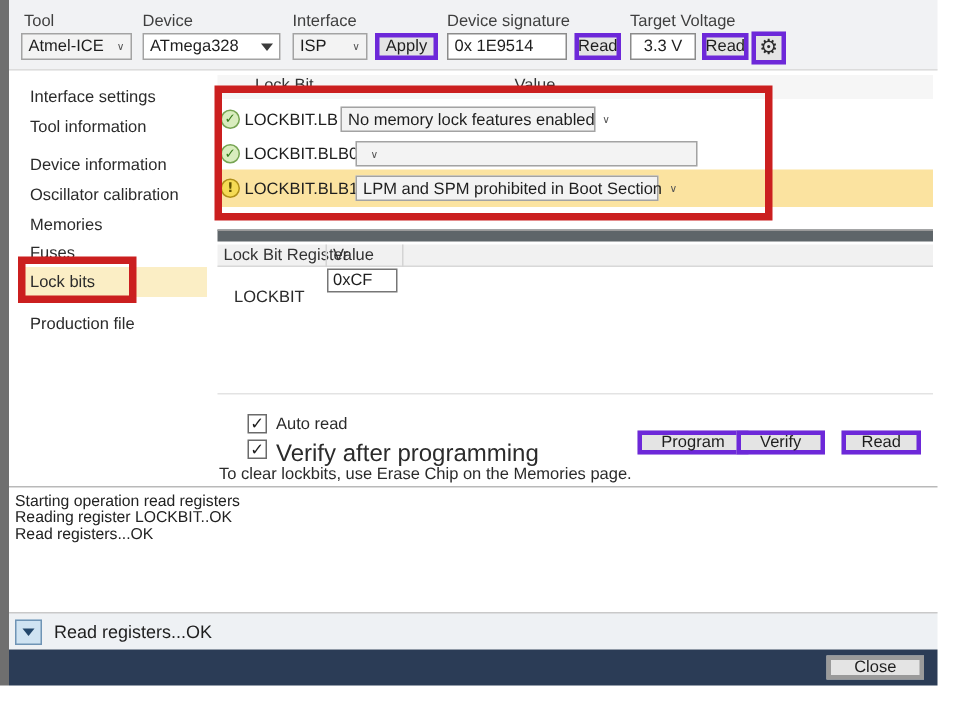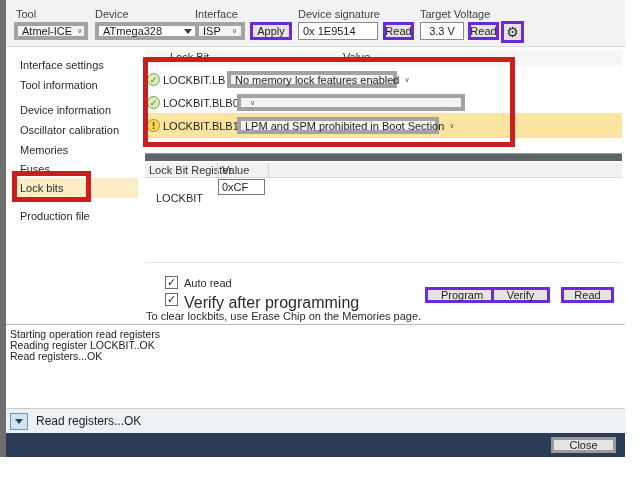--- a/index.html
+++ b/index.html
@@ -11,21 +11,21 @@
     font-size: 11px; color: #2b2b2b;
   }
   .abs { position: absolute; }
   .label { font-size: 11px; color: #3f3f3f; white-space: nowrap; }
   .btn {
     position: absolute; background: #e4e4e4; border: 3px solid #6d28d9;
     font-size: 11px; color: #1e1e1e; display: flex; align-items: center;
     justify-content: center; white-space: nowrap; cursor: default;
   }
   .combo {
-    position: absolute; background: #f3f3f3; border: 4px solid #a3a3a3;
+    position: absolute; background: #f3f3f3; border: 1px solid #a3a3a3;
     font-size: 11px; color: #1e1e1e; display: flex; align-items: center;
     justify-content: space-between; padding: 0 4px; white-space: nowrap;
   }
   .combo .chev { font-family: "DejaVu Sans", sans-serif; font-size: 7px; color: #555; margin-left: 5px; }
   .field {
     position: absolute; background: #ffffff; border: 1px solid #8b8b8b;
     font-size: 11px; color: #1e1e1e; display: flex; align-items: center; padding: 0 4px;
   }
   .tri {
     width: 0; height: 0; border-left: 4px solid transparent;
@@ -74,21 +74,21 @@
 
   <div class="abs toolbar-band"></div>
 
   <div class="abs label" style="left:16px; top:8px;">Tool</div>
   <div class="combo" style="left:14px; top:22px; width:74px; height:18px;">
     <span>Atmel-ICE</span>
     <span class="chev">∨</span>
   </div>
 
   <div class="abs label" style="left:95px; top:8px;">Device</div>
-  <div class="combo" style="left:95px; top:22px; width:105px; height:18px; background:#ffffff;">
+  <div class="combo" style="left:95px; top:22px; width:92px; height:18px; background:#ffffff;">
     <span>ATmega328</span>
     <span class="tri"></span>
   </div>
 
   <div class="abs label" style="left:195px; top:8px;">Interface</div>
   <div class="combo" style="left:195px; top:22px; width:50px; height:18px;">
     <span>ISP</span>
     <span class="chev">∨</span>
   </div>
 

